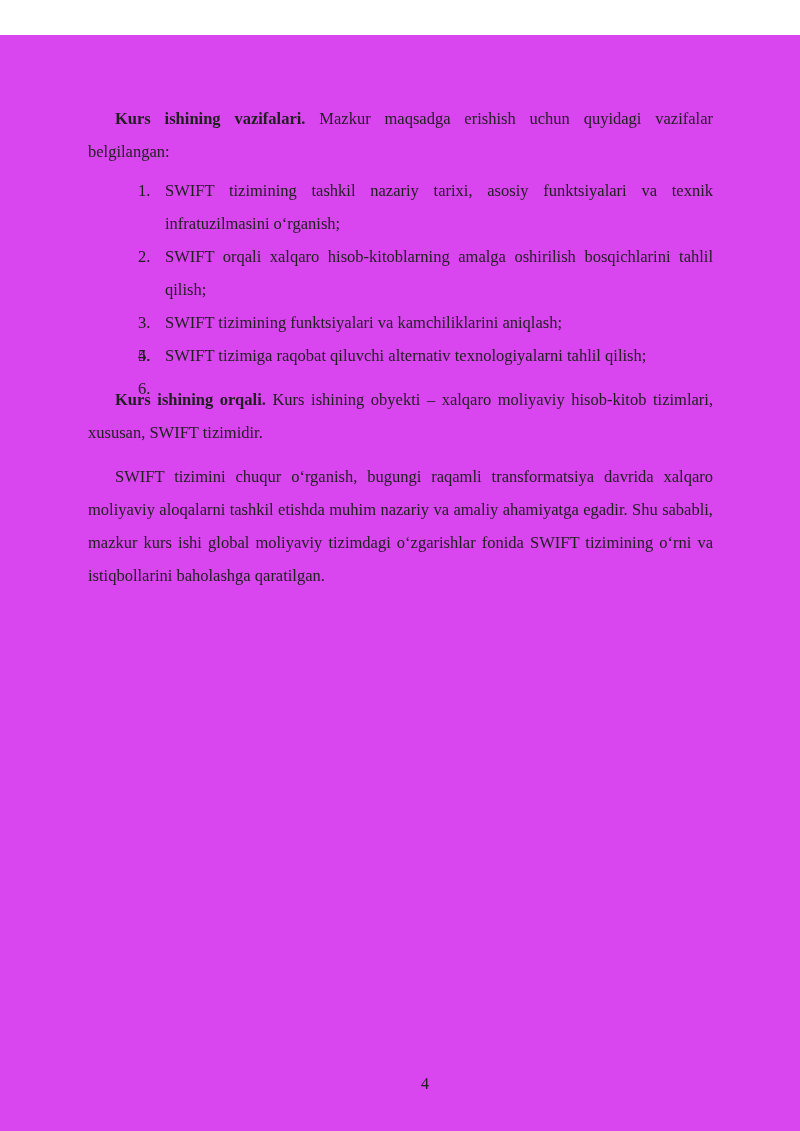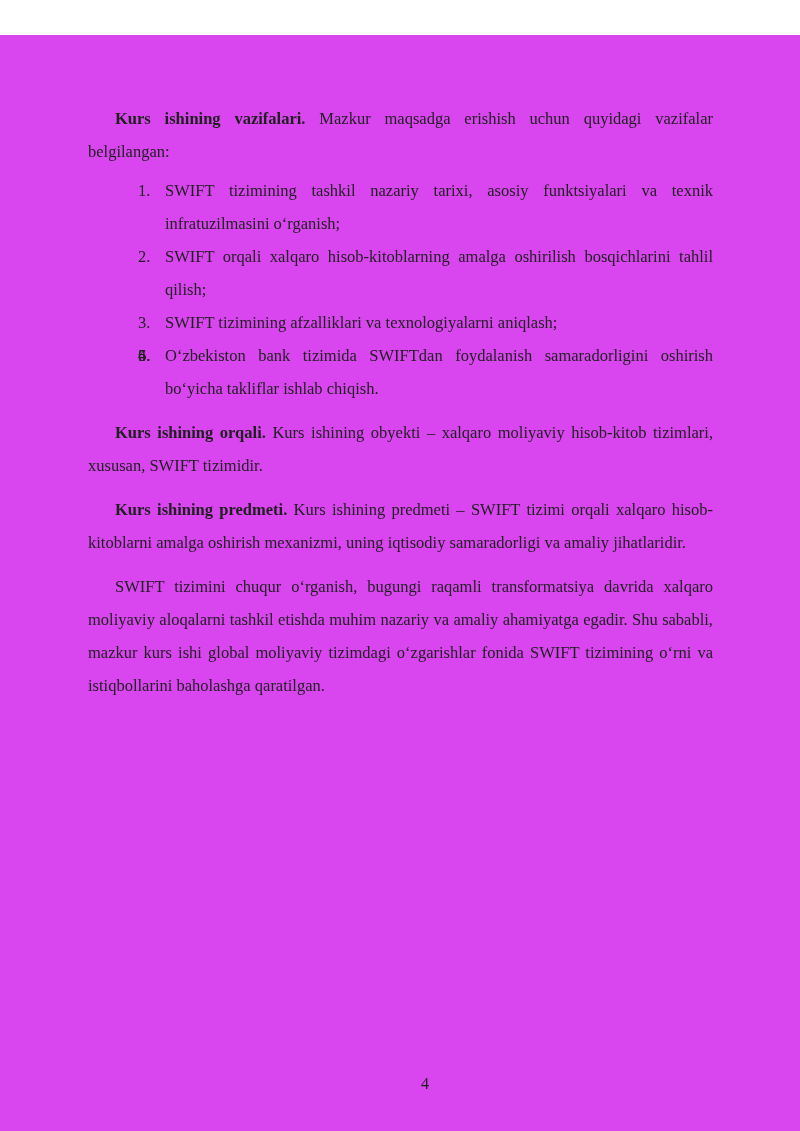--- a/index.html
+++ b/index.html
@@ -85,42 +85,38 @@
       <div class="task">
         <span class="marker">1.</span>
         <span>SWIFT tizimining tashkil nazariy tarixi, asosiy funktsiyalari va texnik infratuzilmasini o‘rganish;</span>
       </div>
       <div class="task">
         <span class="marker">2.</span>
         <span>SWIFT orqali xalqaro hisob-kitoblarning amalga oshirilish bosqichlarini tahlil qilish;</span>
       </div>
       <div class="task">
         <span class="marker">3.</span>
-        <span>SWIFT tizimining afzalliklari va texnologiyalarni aniqlash;</span>
+        <span>SWIFT tizimining funktsiyalari va kamchiliklarini aniqlash;</span>
       </div>
       <div class="task">
         <span class="marker">4.</span>
       </div>
       <div class="task">
         <span class="marker">5.</span>
+        <span>SWIFT tizimiga raqobat qiluvchi alternativ texnologiyalarni tahlil qilish;</span>
       </div>
       <div class="task">
         <span class="marker">6.</span>
-        <span>O‘zbekiston bank tizimida SWIFTdan foydalanish samaradorligini oshirish bo‘yicha takliflar ishlab chiqish.</span>
       </div>
     </div>
 
     <p class="para m-para">
       <span class="lead">Kurs ishining orqali.</span>
       <span>Kurs ishining obyekti – xalqaro moliyaviy hisob-kitob tizimlari, xususan, SWIFT tizimidir.</span>
     </p>
 
-    <p class="para m-para">
-      <span class="lead">Kurs ishining predmeti.</span>
-      <span>Kurs ishining predmeti – SWIFT tizimi orqali xalqaro hisob-kitoblarni amalga oshirish mexanizmi, uning iqtisodiy samaradorligi va amaliy jihatlaridir.</span>
-    </p>
 
     <p class="para m-para">SWIFT tizimini chuqur o‘rganish, bugungi raqamli transformatsiya davrida xalqaro moliyaviy aloqalarni tashkil etishda muhim nazariy va amaliy ahamiyatga egadir. Shu sababli, mazkur kurs ishi global moliyaviy tizimdagi o‘zgarishlar fonida SWIFT tizimining o‘rni va istiqbollarini baholashga qaratilgan.</p>
 
   </div>
 
   <div class="page-number">4</div>
 </div>
 
 </body></html>

